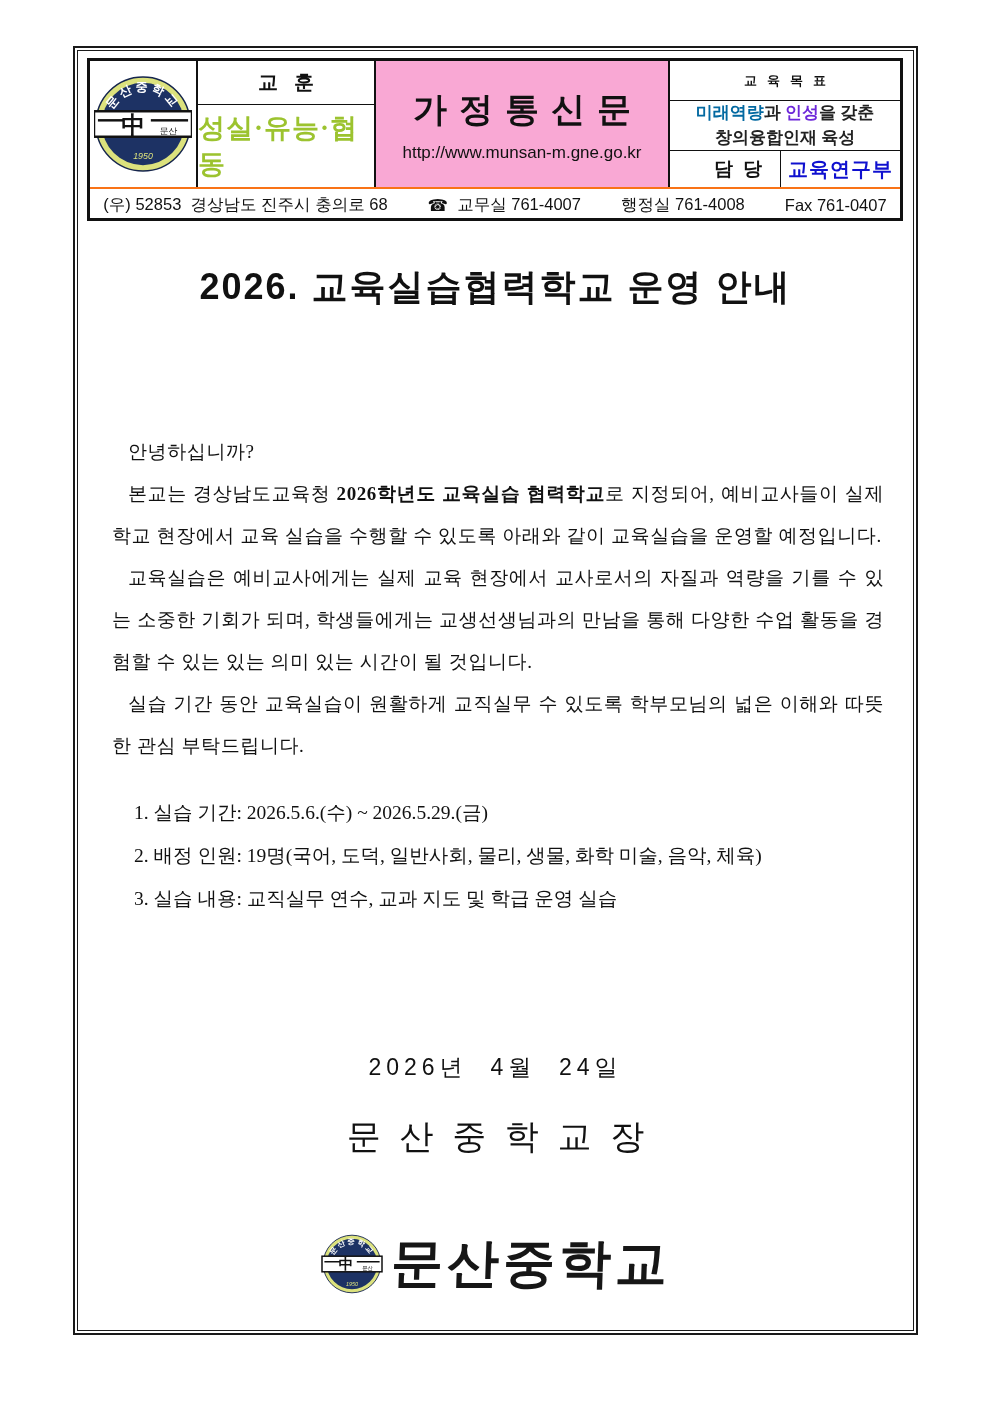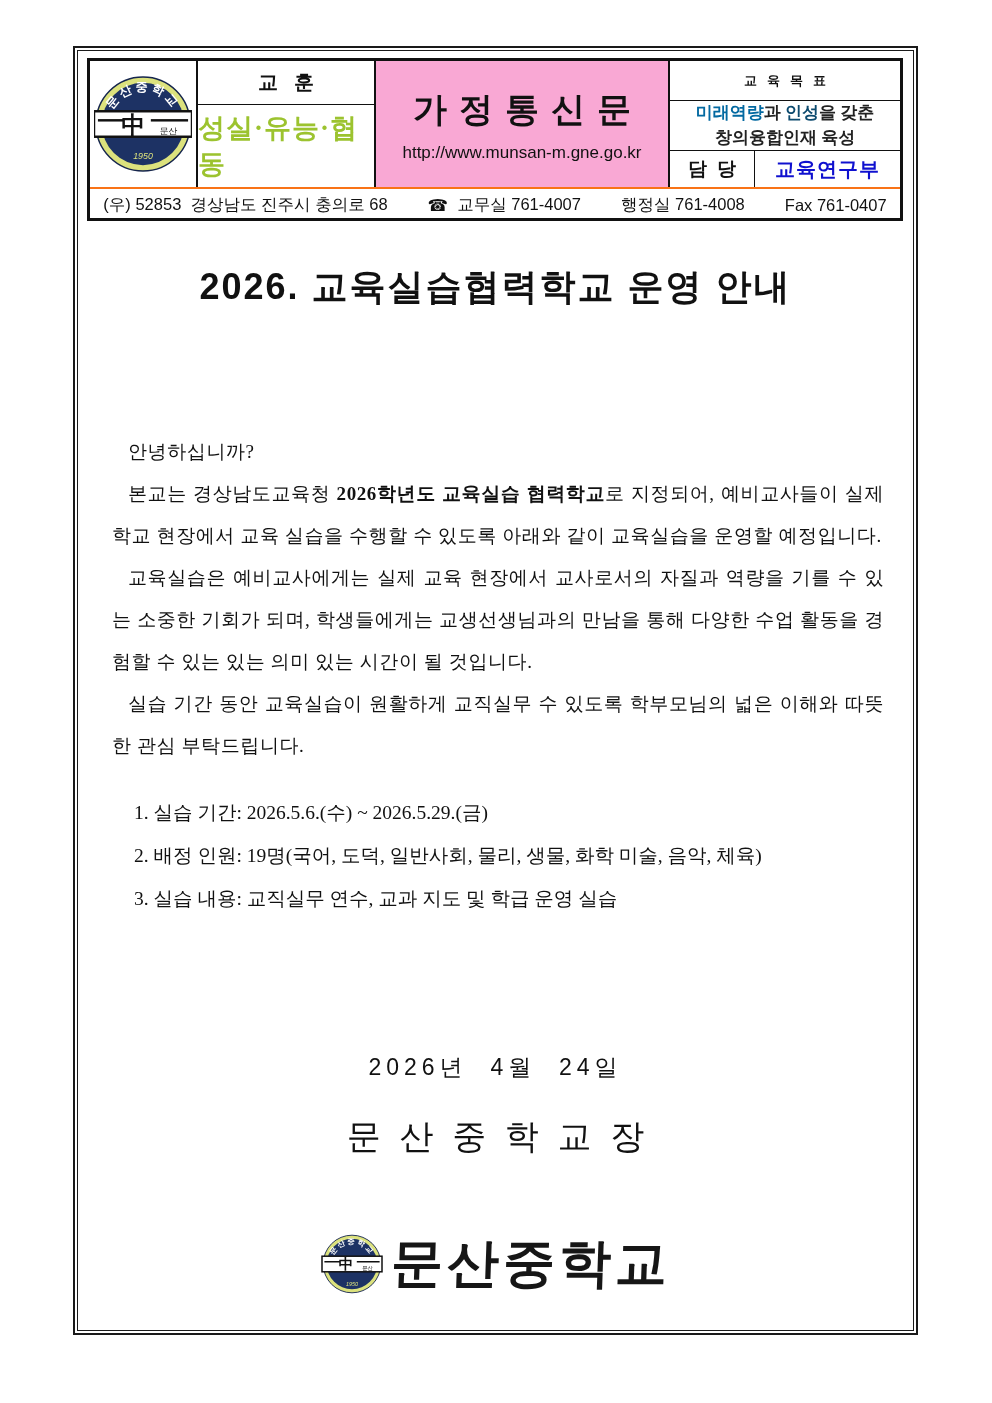--- a/index.html
+++ b/index.html
@@ -24,22 +24,22 @@
                font-family:"Liberation Serif",serif;}
   .cell-masthead{grid-row:1;grid-column:3;border-left:2px solid #111;background:#f9a8d4;
                  display:flex;flex-direction:column;align-items:center;justify-content:center;}
   .doc-type{font-size:34px;font-weight:600;letter-spacing:12px;text-indent:12px;margin-top:2px;}
   .masthead-url{font-size:17px;margin-top:10px;letter-spacing:0px;}
   .cell-goal{grid-row:1;grid-column:4;border-left:2px solid #111;display:flex;flex-direction:column;}
   .goal-label{height:40px;border-bottom:1px solid #111;display:flex;align-items:center;justify-content:center;
               font-size:13px;letter-spacing:10px;text-indent:10px;font-weight:600;}
   .goal-text{flex:1;display:flex;flex-direction:column;align-items:center;justify-content:center;
              font-weight:700;font-size:17px;line-height:1.45;font-family:"Liberation Serif",serif;}
-  .goal-blue{color:#0369a1;} .goal-orange{color:#0c4a6e;} .goal-black{color:#222;}
-  .staff-row{height:37px;border-top:1px solid #111;display:flex;}
+  .goal-blue{color:#0369a1;} .goal-orange{color:#6d28d9;} .goal-black{color:#222;}
+  .staff-row{height:37px;border-top:1px solid #111;display:flex;padding-left:26px;}
   .staff-label{width:84px;display:flex;align-items:center;justify-content:center;
                font-size:19px;letter-spacing:10px;text-indent:10px;font-weight:600;}
   .staff-value{flex:1;border-left:1px solid #111;display:flex;align-items:center;justify-content:center;
                color:#0f10cf;font-size:20px;font-weight:600;letter-spacing:1px;}
   .cell-contact{grid-row:2;grid-column:1/-1;border-top:2px solid #f97316;display:flex;align-items:center;
                 justify-content:center;gap:9px;font-size:16.5px;white-space:pre;}
   .contact-seg{white-space:pre;}
   .gap-lg{display:inline-block;width:22px;}
 
   

